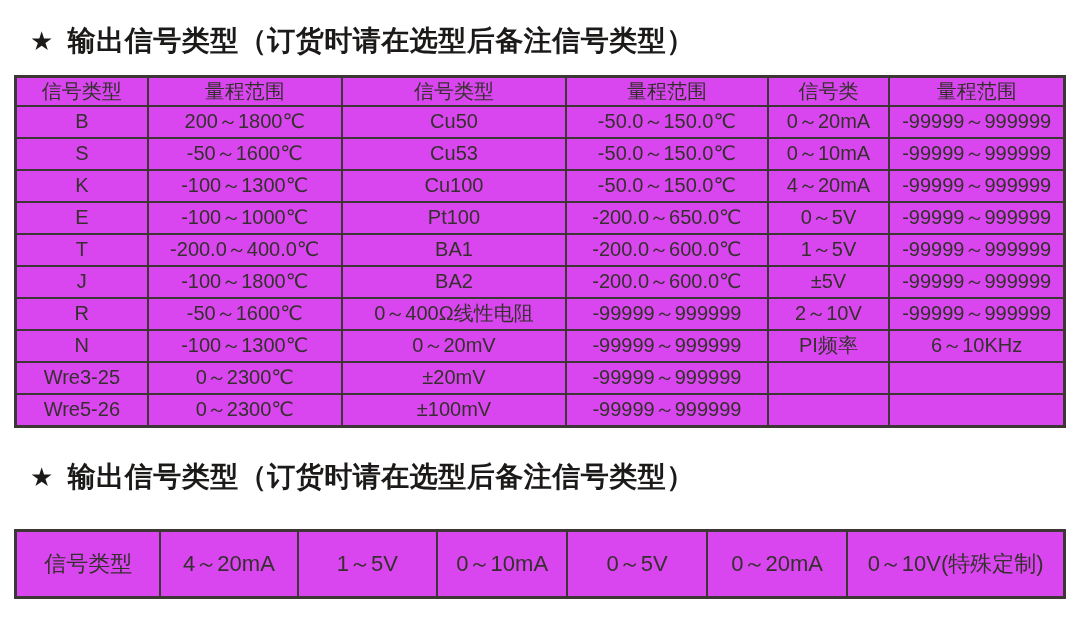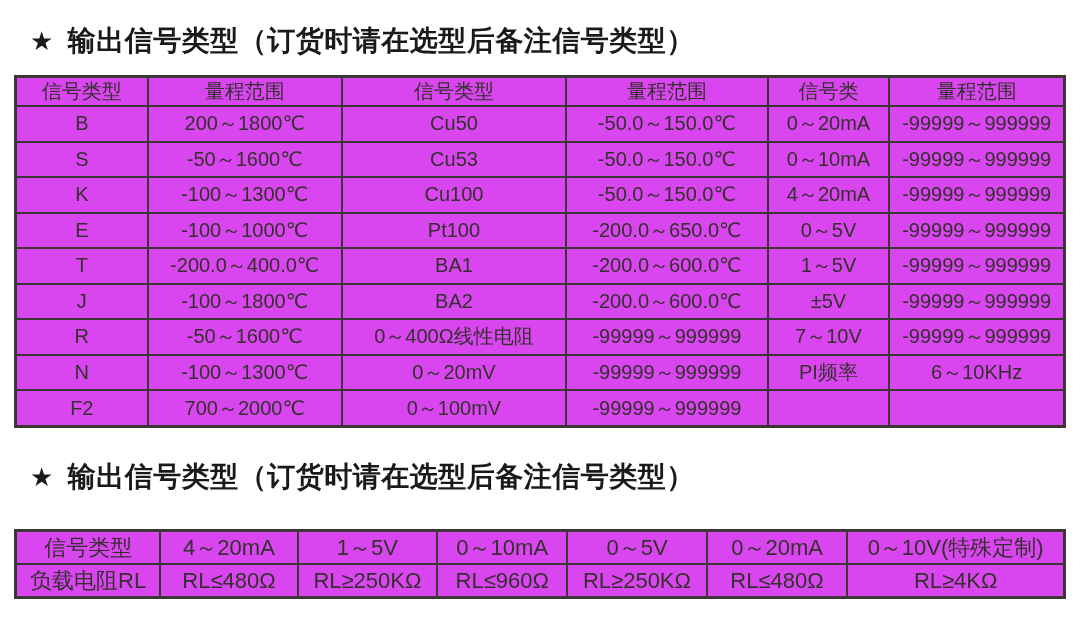--- a/index.html
+++ b/index.html
@@ -145,35 +145,43 @@
           <td>BA2</td>
           <td>-200.0～600.0℃</td>
           <td>±5V</td>
           <td>-99999～999999</td>
         </tr>
         <tr>
           <td>R</td>
           <td>-50～1600℃</td>
           <td>0～400Ω线性电阻</td>
           <td>-99999～999999</td>
-          <td>7～10V</td>
+          <td>2～10V</td>
           <td>-99999～999999</td>
         </tr>
         <tr>
           <td>N</td>
           <td>-100～1300℃</td>
           <td>0～20mV</td>
           <td>-99999～999999</td>
           <td>PI频率</td>
           <td>6～10KHz</td>
         </tr>
         <tr>
-          <td>F2</td>
-          <td>700～2000℃</td>
-          <td>0～100mV</td>
+          <td>Wre3-25</td>
+          <td>0～2300℃</td>
+          <td>±20mV</td>
+          <td>-99999～999999</td>
+          <td></td>
+          <td></td>
+        </tr>
+        <tr>
+          <td>Wre5-26</td>
+          <td>0～2300℃</td>
+          <td>±100mV</td>
           <td>-99999～999999</td>
           <td></td>
           <td></td>
         </tr>
       </tbody>
     </table>
 
   <div class="section-title" id="output-title">
     <span class="star">★</span>
     <span>输出信号类型（订货时请在选型后备注信号类型）</span>
@@ -192,25 +200,16 @@
   <tbody>
         <tr>
           <td>信号类型</td>
           <td>4～20mA</td>
           <td>1～5V</td>
           <td>0～10mA</td>
           <td>0～5V</td>
           <td>0～20mA</td>
           <td>0～10V(特殊定制)</td>
         </tr>
-        <tr>
-          <td>负载电阻RL</td>
-          <td>RL≤480Ω</td>
-          <td>RL≥250KΩ</td>
-          <td>RL≤960Ω</td>
-          <td>RL≥250KΩ</td>
-          <td>RL≤480Ω</td>
-          <td>RL≥4KΩ</td>
-        </tr>
       </tbody>
     </table>
 
 </div>
 
 </body></html>

